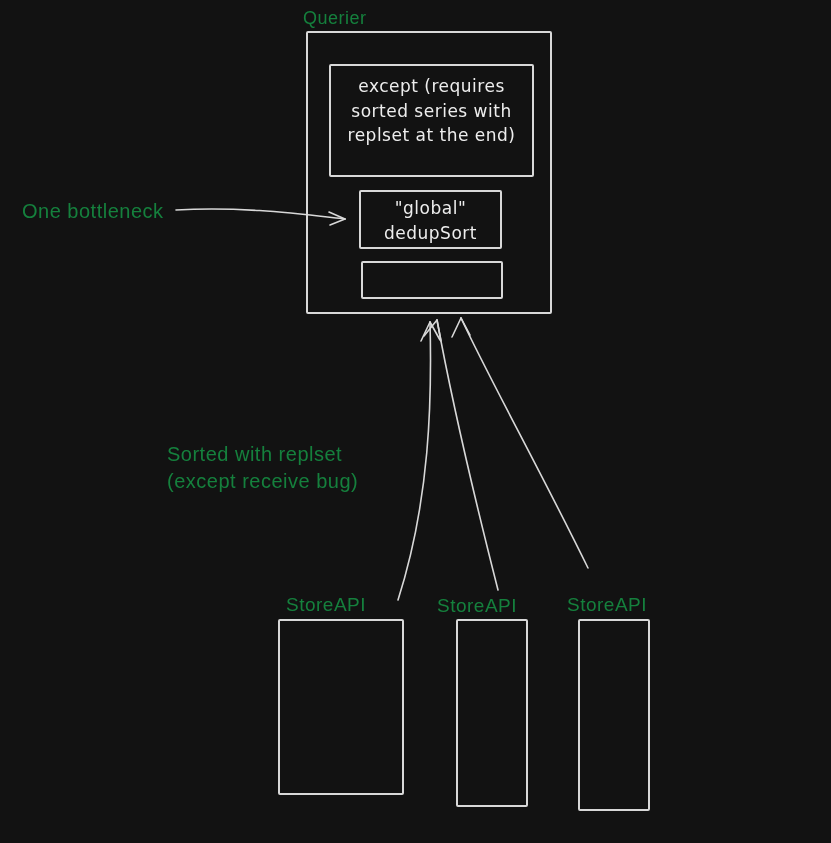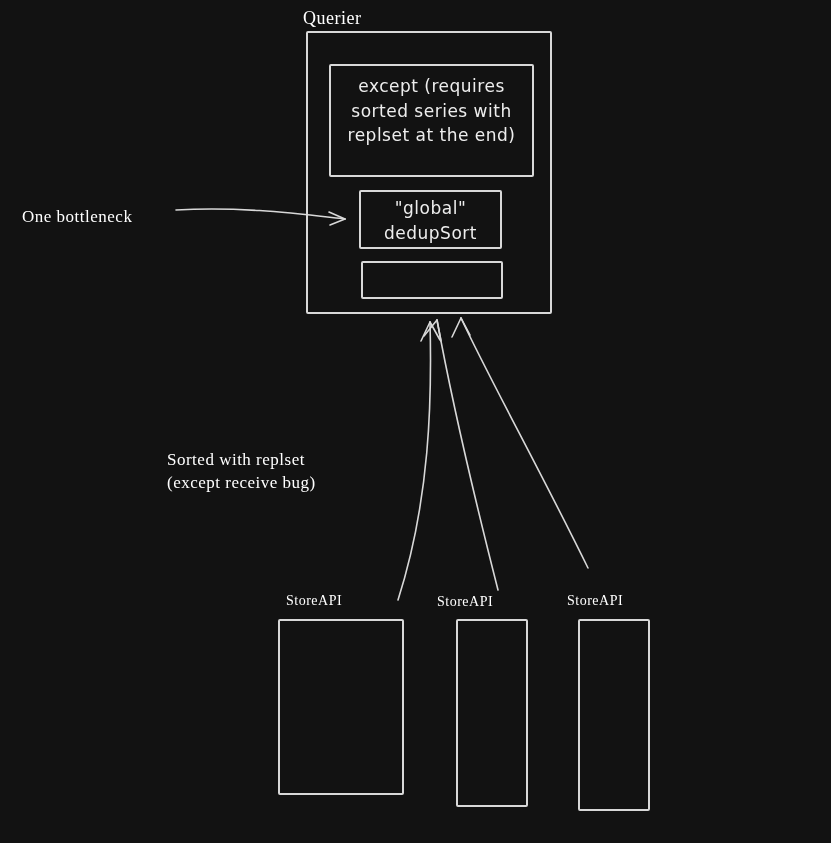--- a/index.html
+++ b/index.html
@@ -14,22 +14,22 @@
     font-family: "DejaVu Sans", sans-serif;
     color: #e8e8e8;
   }
   #canvas {
     position: relative;
     width: 831px;
     height: 843px;
   }
   .label {
     position: absolute;
-    color: #ffffff;
-    font-family: Liberation Serif, serif;
+    color: #15803d;
+    font-family: Liberation Sans, sans-serif;
     letter-spacing: 0.5px;
     white-space: pre;
     line-height: 1.35;
   }
   .box {
     position: absolute;
     border: 2px solid #d8d8d8;
     border-radius: 2px;
     box-sizing: border-box;
     background: transparent;
@@ -48,23 +48,23 @@
   svg.overlay {
     position: absolute;
     left: 0;
     top: 0;
     width: 831px;
     height: 843px;
     pointer-events: none;
   }
   
   .t-title { font-size: 18px; }
-  .t-note  { font-size: 17px; margin-top: 8px; }
+  .t-note  { font-size: 20px; }
   .t-inner { font-size: 17px; }
-  .t-store { font-size: 14px; }
+  .t-store { font-size: 19px; }
 </style>
 </head>
 <body>
 
 <div id="canvas">
 
   <div class="label t-title" style="left:303px; top:6px;">Querier</div>
 
   <div class="box" style="left:306px; top:31px; width:246px; height:283px;"></div>
 

